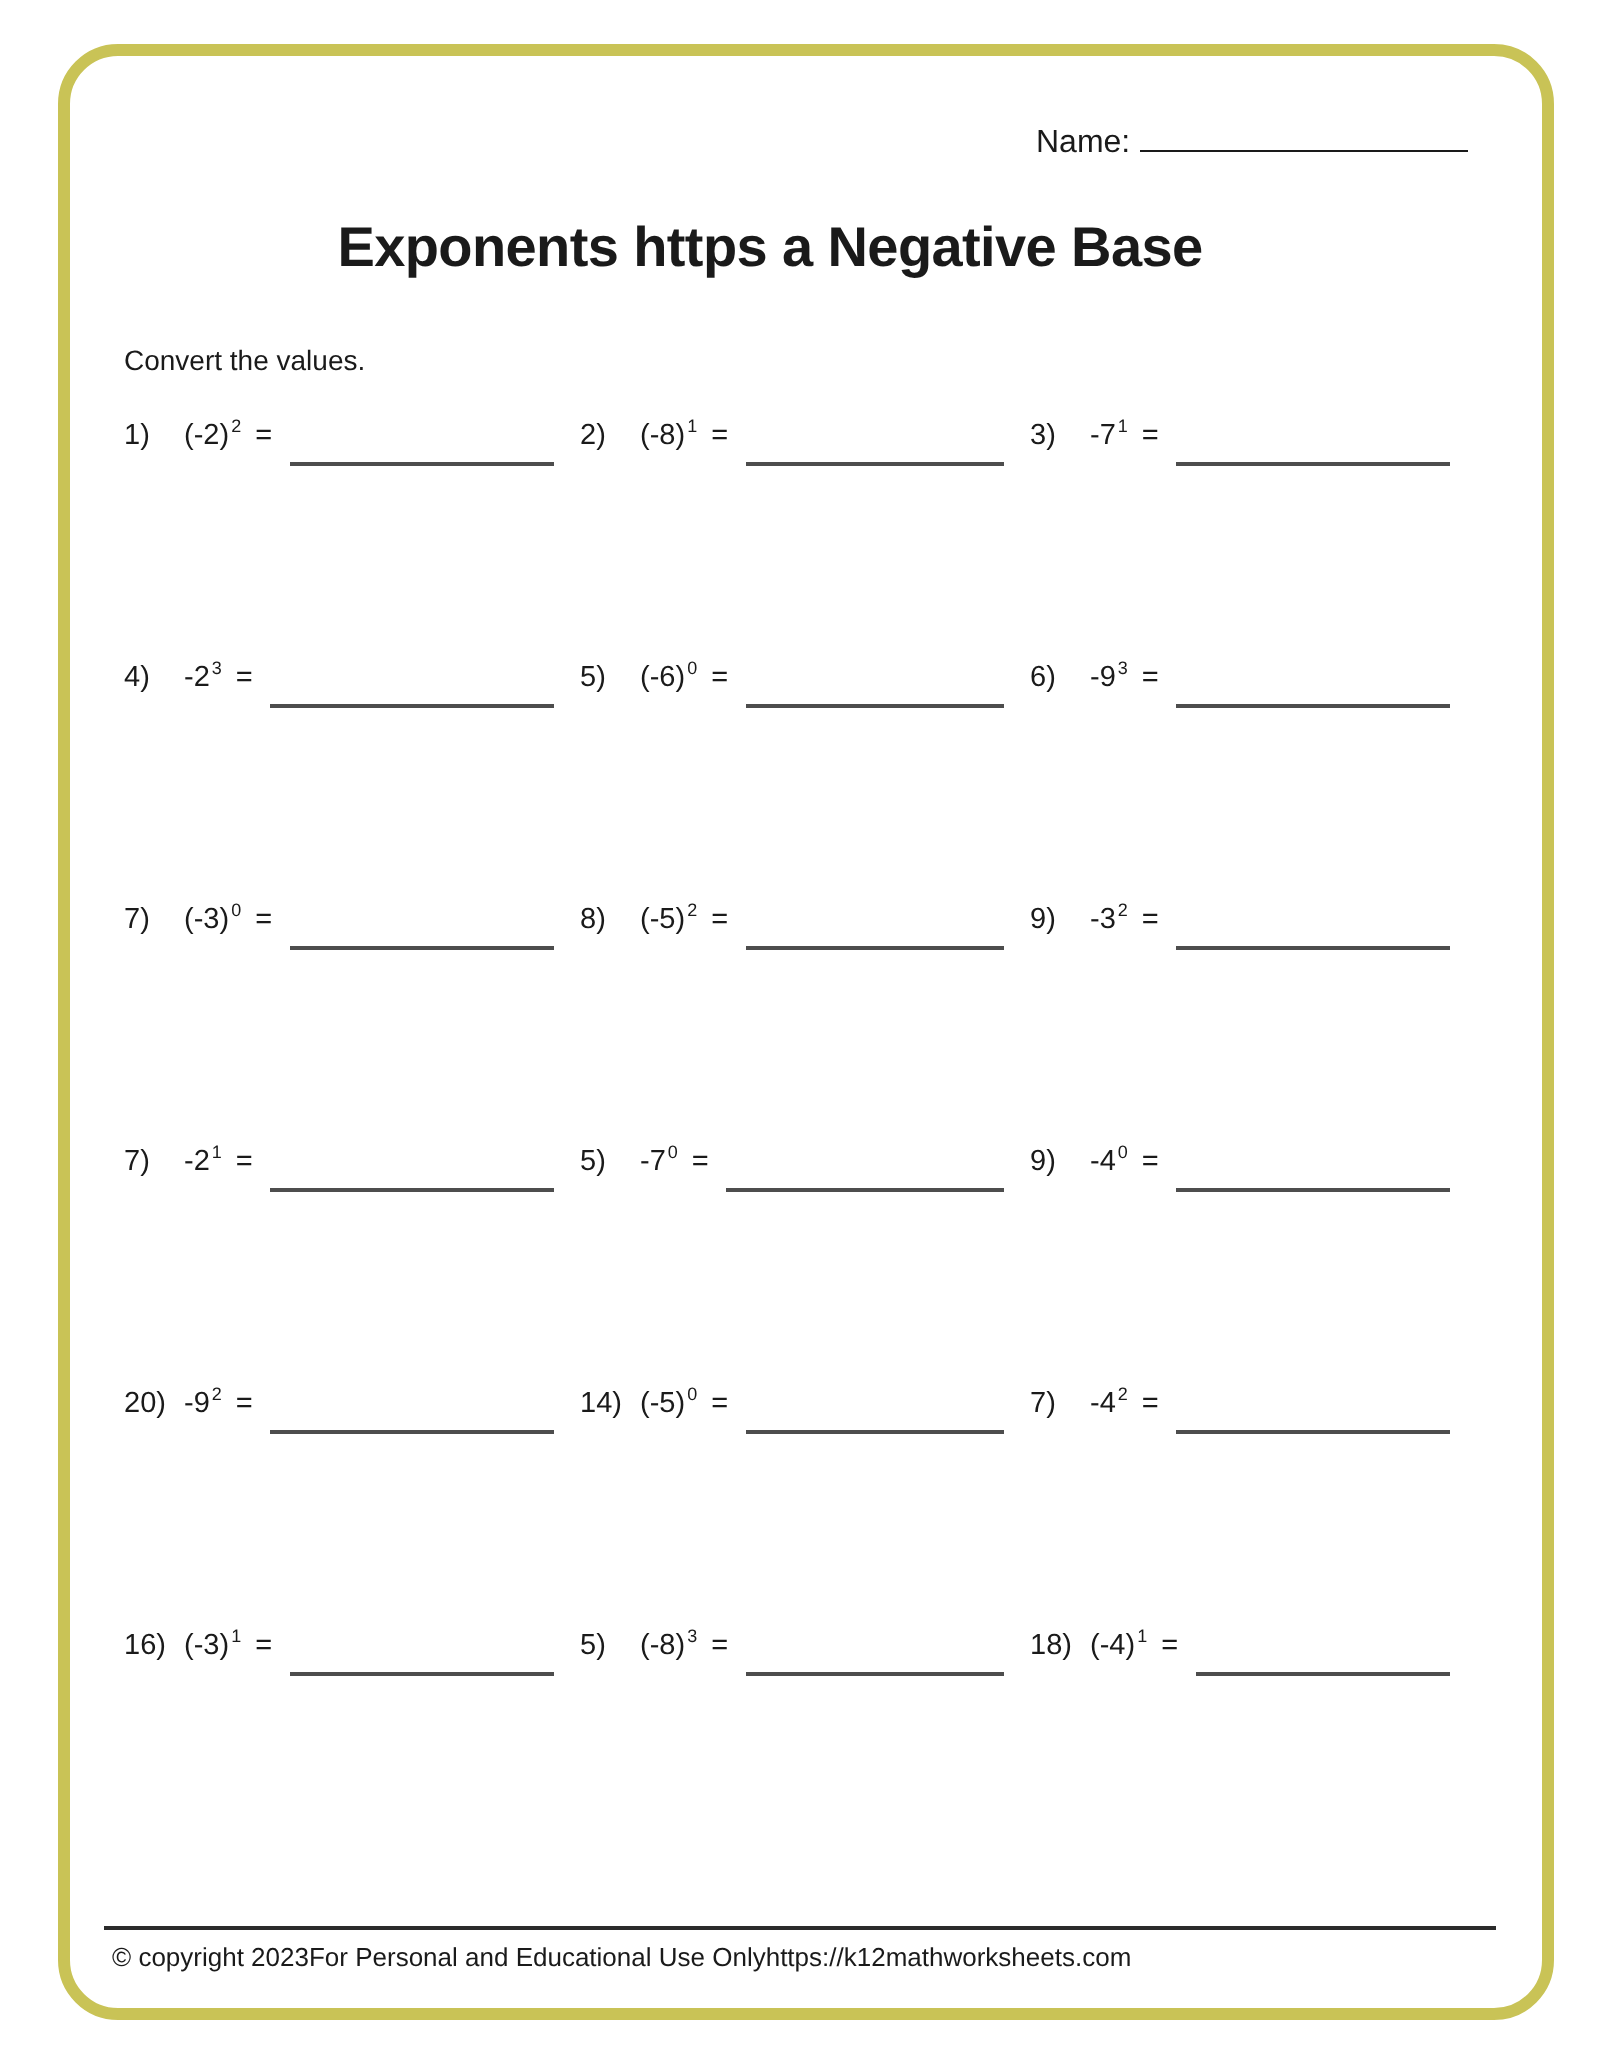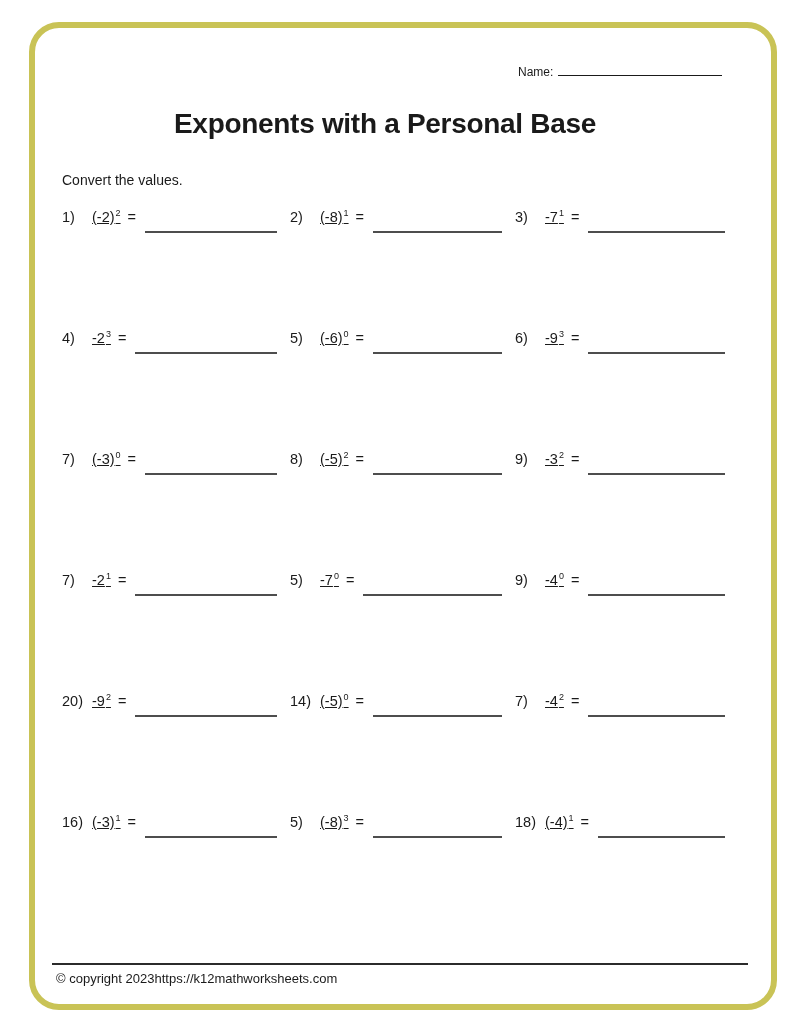--- a/index.html
+++ b/index.html
@@ -14,21 +14,21 @@
     position: absolute;
     left: 29px; top: 22px;
     width: 748px; height: 988px;
     border: 6px solid #c9c356;
     border-radius: 30px;
     pointer-events: none;
   }
   .name-row {
     position: absolute;
     top: 60px; left: 518px;
-    font-size: 12px;
+    font-size: 16px;
     display: flex;
     align-items: baseline;
   }
   .name-line {
     display: inline-block;
     width: 164px;
     border-bottom: 1.6px solid #1a1a1a;
     height: 16px;
     margin-left: 5px;
   }
@@ -59,21 +59,20 @@
     font-size: 14.5px;
     line-height: 20px;
   }
   .pnum {
     min-width: 26px;
     margin-right: 4px;
   }
   .expr {
     white-space: nowrap;
     margin-right: 7px;
-    text-decoration: underline;
   }
   .expr sup {
     font-size: 9px;
     vertical-align: super;
     margin-left: 1px;
   }
   .eq { margin-right: 9px; }
   .ans-line {
     flex: 1;
     margin-right: 13px;
@@ -98,21 +97,21 @@
 </head>
 <body>
 
 <div class="border-frame"></div>
 
 <div class="name-row">
   <span>Name:</span>
   <span class="name-line"></span>
 </div>
 
-<h1 class="page-title">Exponents with a Personal Base</h1>
+<h1 class="page-title">Exponents https a Negative Base</h1>
 
 <div class="instruction">Convert the values.</div>
 
 <div class="problem-grid">
   <div class="problem">
     <span class="pnum">1)</span>
     <span class="expr"><span>(-2)</span><sup>2</sup></span>
     <span class="eq">=</span>
     <span class="ans-line"></span>
   </div>
@@ -216,14 +215,15 @@
     <span class="pnum">18)</span>
     <span class="expr"><span>(-4)</span><sup>1</sup></span>
     <span class="eq">=</span>
     <span class="ans-line"></span>
   </div>
 </div>
 
 <div class="footer-line"></div>
 <div class="footer-row">
   <span>© copyright 2023</span>
+  <span>For Personal and Educational Use Only</span>
   <span>https://k12mathworksheets.com</span>
 </div>
 
 </body></html>

